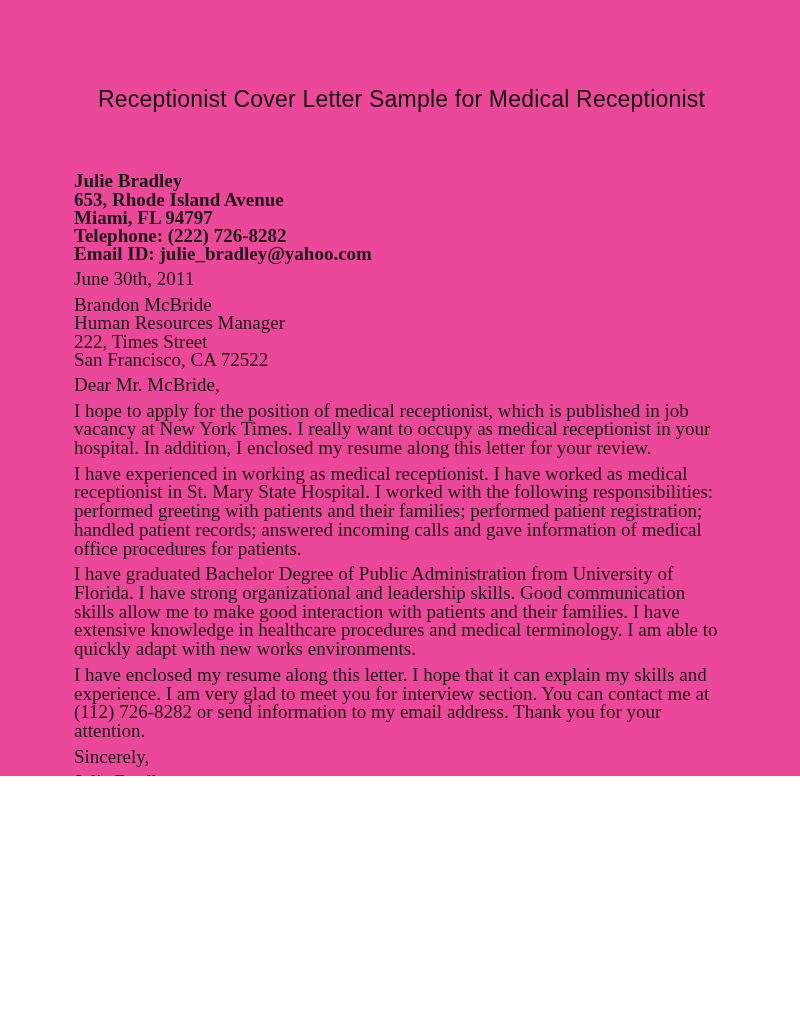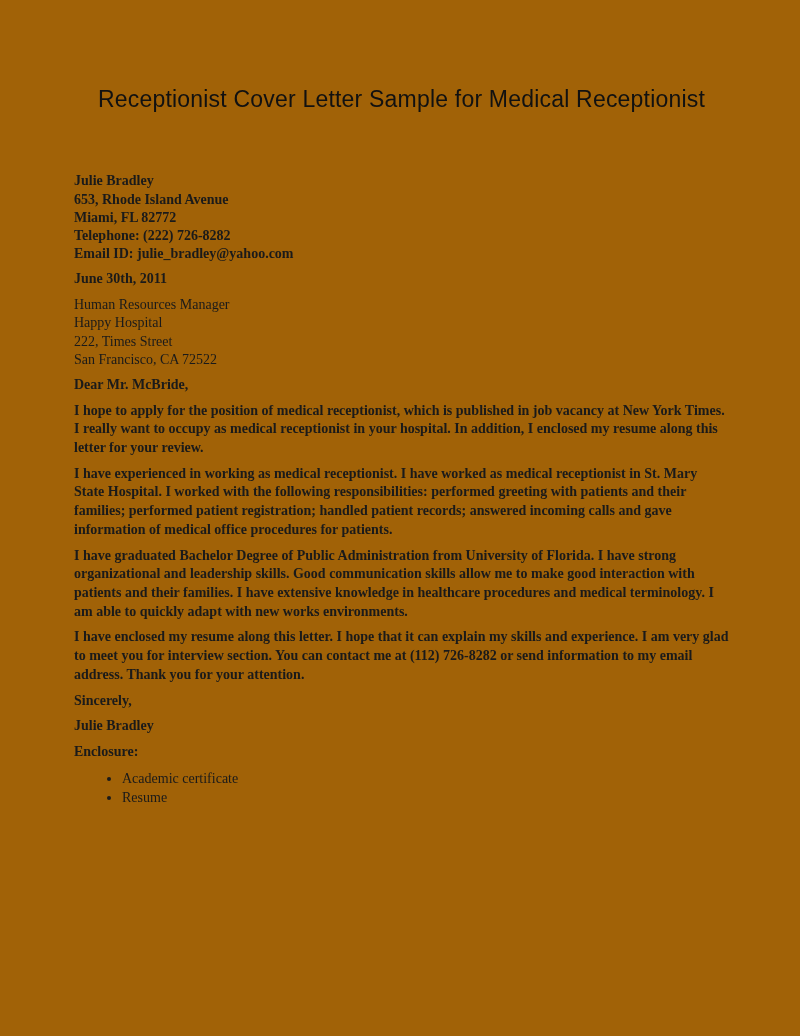--- a/index.html
+++ b/index.html
@@ -3,55 +3,54 @@
 <meta charset="utf-8">
 <style>
   html, body {
     margin: 0;
     padding: 0;
     background: #ffffff;
   }
   .page {
     position: relative;
     width: 800px;
-    height: 1036px;
-    background: #a16207;
+    height: 776px;
+    background: #ec4899;
     box-sizing: border-box;
     padding: 86px 71px 0 74px;
     overflow: hidden;
     color: #1a1a1a;
     font-family: "Liberation Serif", serif;
   }
   .title {
     font-family: "Liberation Sans", sans-serif;
     font-size: 23px;
     font-weight: 400;
     color: #111111;
     text-align: center;
     margin: 0 0 60px 0;
     line-height: 1.15;
     letter-spacing: 0.2px;
   }
   .letter {
     width: 655px;
-    font-size: 14px;
+    font-size: 19px;
     line-height: 18.7px;
   }
   .block {
     margin: 0 0 7px 0;
   }
   .block div {
     line-height: 18.2px;
   }
   .sender {
     font-weight: bold;
   }
   p.line, p.para {
     margin: 0 0 7px 0;
-    font-weight: bold;
   }
   ul.enclosures {
     margin: 2px 0 0 0;
     padding-left: 48px;
     list-style: disc;
   }
   ul.enclosures li {
     line-height: 19.5px;
     margin: 0;
   }
@@ -61,30 +60,30 @@
 
 <div class="page">
 
   <h1 class="title">Receptionist Cover Letter Sample for Medical Receptionist</h1>
 
   <div class="letter">
 
     <div class="block sender">
       <div>Julie Bradley</div>
       <div>653, Rhode Island Avenue</div>
-      <div>Miami, FL 82772</div>
+      <div>Miami, FL 94797</div>
       <div>Telephone: (222) 726-8282</div>
       <div>Email ID: julie_bradley@yahoo.com</div>
     </div>
 
     <p class="line">June 30th, 2011</p>
 
     <div class="block recipient">
+      <div>Brandon McBride</div>
       <div>Human Resources Manager</div>
-      <div>Happy Hospital</div>
       <div>222, Times Street</div>
       <div>San Francisco, CA 72522</div>
     </div>
 
     <p class="line">Dear Mr. McBride,</p>
 
     <p class="para">I hope to apply for the position of medical receptionist, which is published in job vacancy at New York Times. I really want to occupy as medical receptionist in your hospital. In addition, I enclosed my resume along this letter for your review.</p>
     <p class="para">I have experienced in working as medical receptionist. I have worked as medical receptionist in St. Mary State Hospital. I worked with the following responsibilities: performed greeting with patients and their families; performed patient registration; handled patient records; answered incoming calls and gave information of medical office procedures for patients.</p>
     <p class="para">I have graduated Bachelor Degree of Public Administration from University of Florida. I have strong organizational and leadership skills. Good communication skills allow me to make good interaction with patients and their families. I have extensive knowledge in healthcare procedures and medical terminology. I am able to quickly adapt with new works environments.</p>
     <p class="para">I have enclosed my resume along this letter. I hope that it can explain my skills and experience. I am very glad to meet you for interview section. You can contact me at (112) 726-8282 or send information to my email address. Thank you for your attention.</p>

